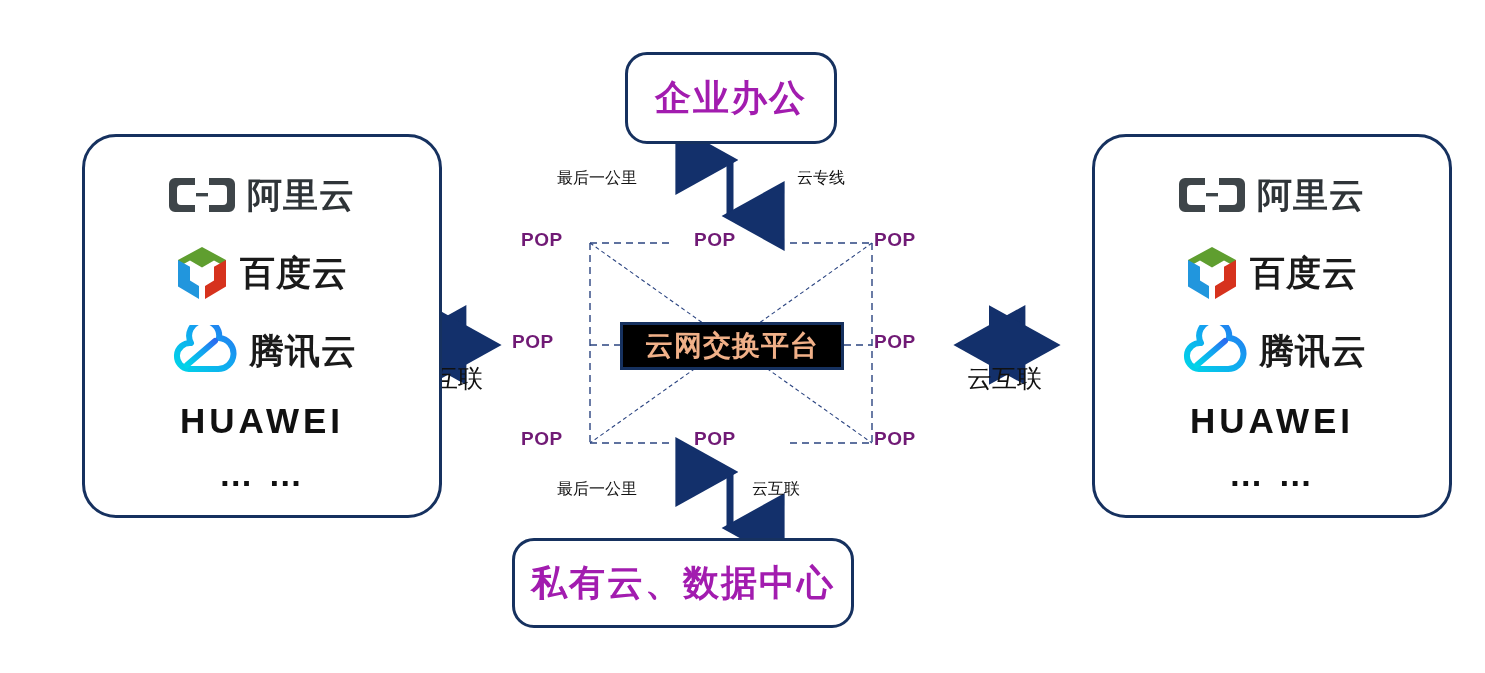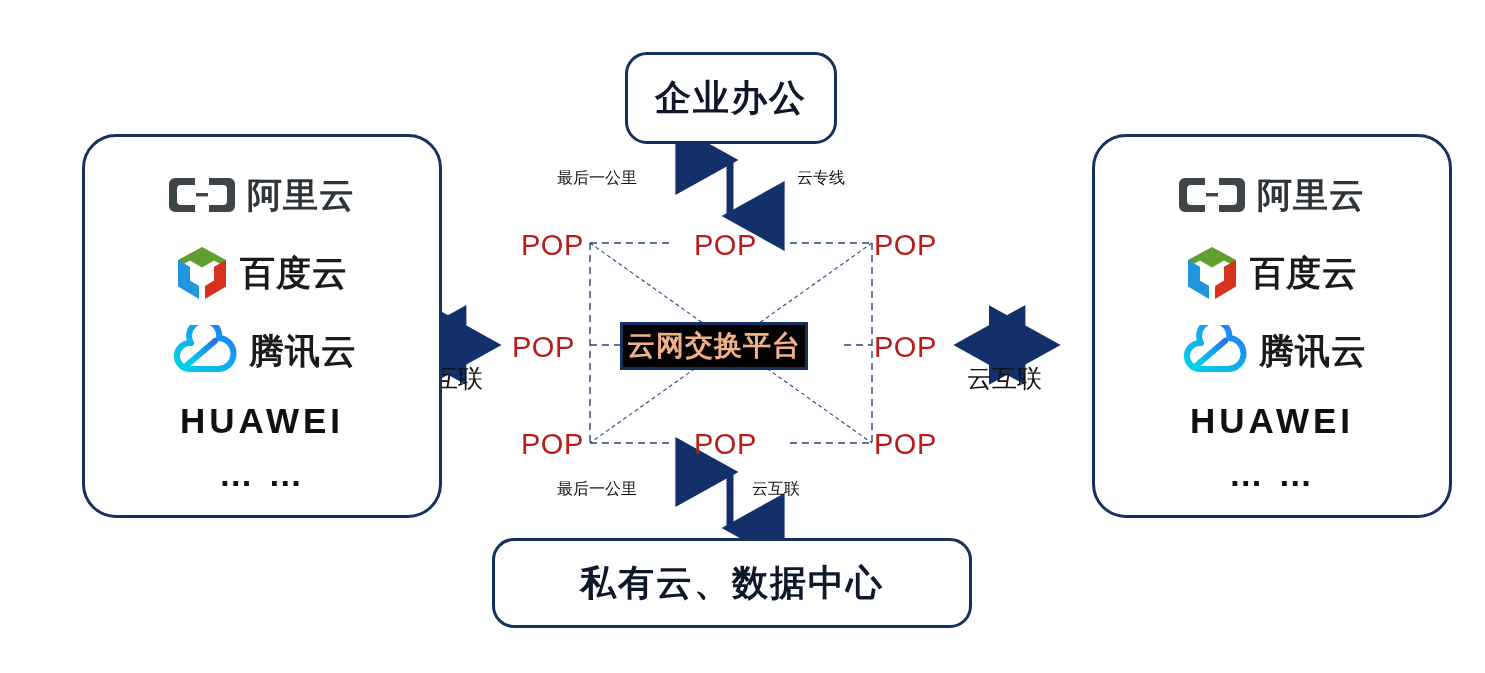--- a/index.html
+++ b/index.html
@@ -25,27 +25,27 @@
     border-radius: 22px;
     background: #ffffff;
     display: flex;
     align-items: center;
     justify-content: center;
     box-sizing: border-box;
   }
   .endpoint-label {
     font-size: 36px;
     font-weight: bold;
-    color: #0f172a;
+    color: #a21caf;
     letter-spacing: 2px;
     white-space: nowrap;
   }
 
   #top-box   { left: 625px; top: 52px;  width: 212px; height: 92px; }
-  #bottom-box{ left: 492px; top: 538px; width: 480px; height: 90px; }
+  #bottom-box{ left: 512px; top: 538px; width: 342px; height: 90px; }
 
   
   .provider-panel {
     position: absolute;
     top: 134px;
     width: 360px;
     height: 384px;
     border: 3px solid #16315f;
     border-radius: 34px;
     background: #ffffff;
@@ -110,33 +110,33 @@
     position: absolute;
     left: 0; top: 0;
     width: 1485px;
     height: 673px;
     pointer-events: none;
   }
 
   
   .pop-label {
     position: absolute;
-    font-size: 29px;
-    font-weight: normal;
-    color: #b91c1c;
+    font-size: 19px;
+    font-weight: bold;
+    color: #701a75;
     letter-spacing: 0.5px;
     white-space: nowrap;
   }
 
   
   #platform-box {
     position: absolute;
     left: 620px;
     top: 322px;
-    width: 188px;
+    width: 224px;
     height: 48px;
     background: #000000;
     border: 3px solid #16315f;
     box-sizing: border-box;
     display: flex;
     align-items: center;
     justify-content: center;
   }
   #platform-label {
     font-size: 28px;

